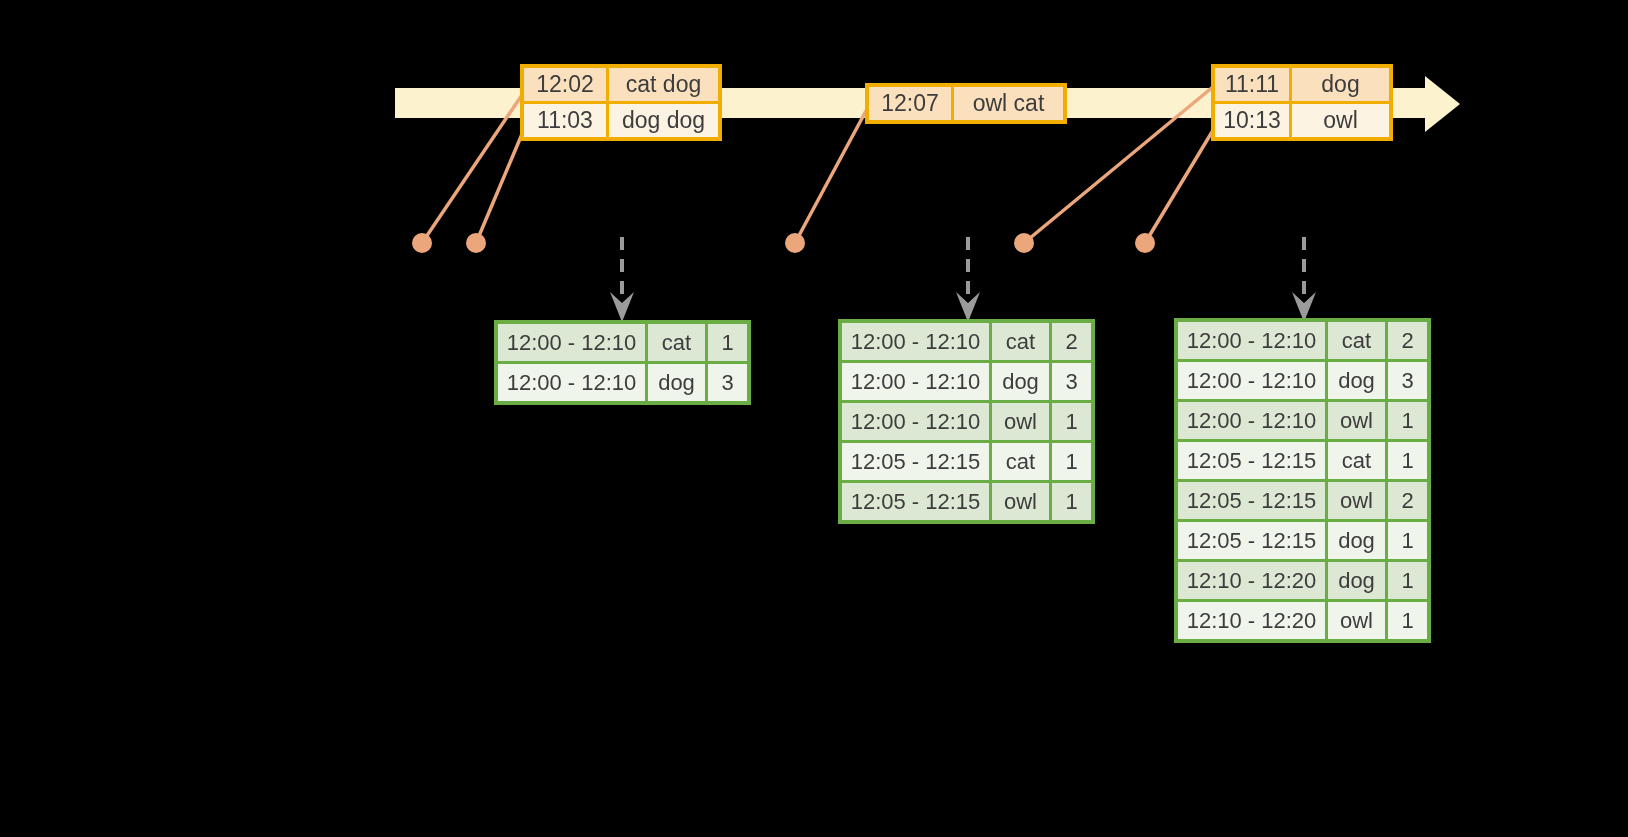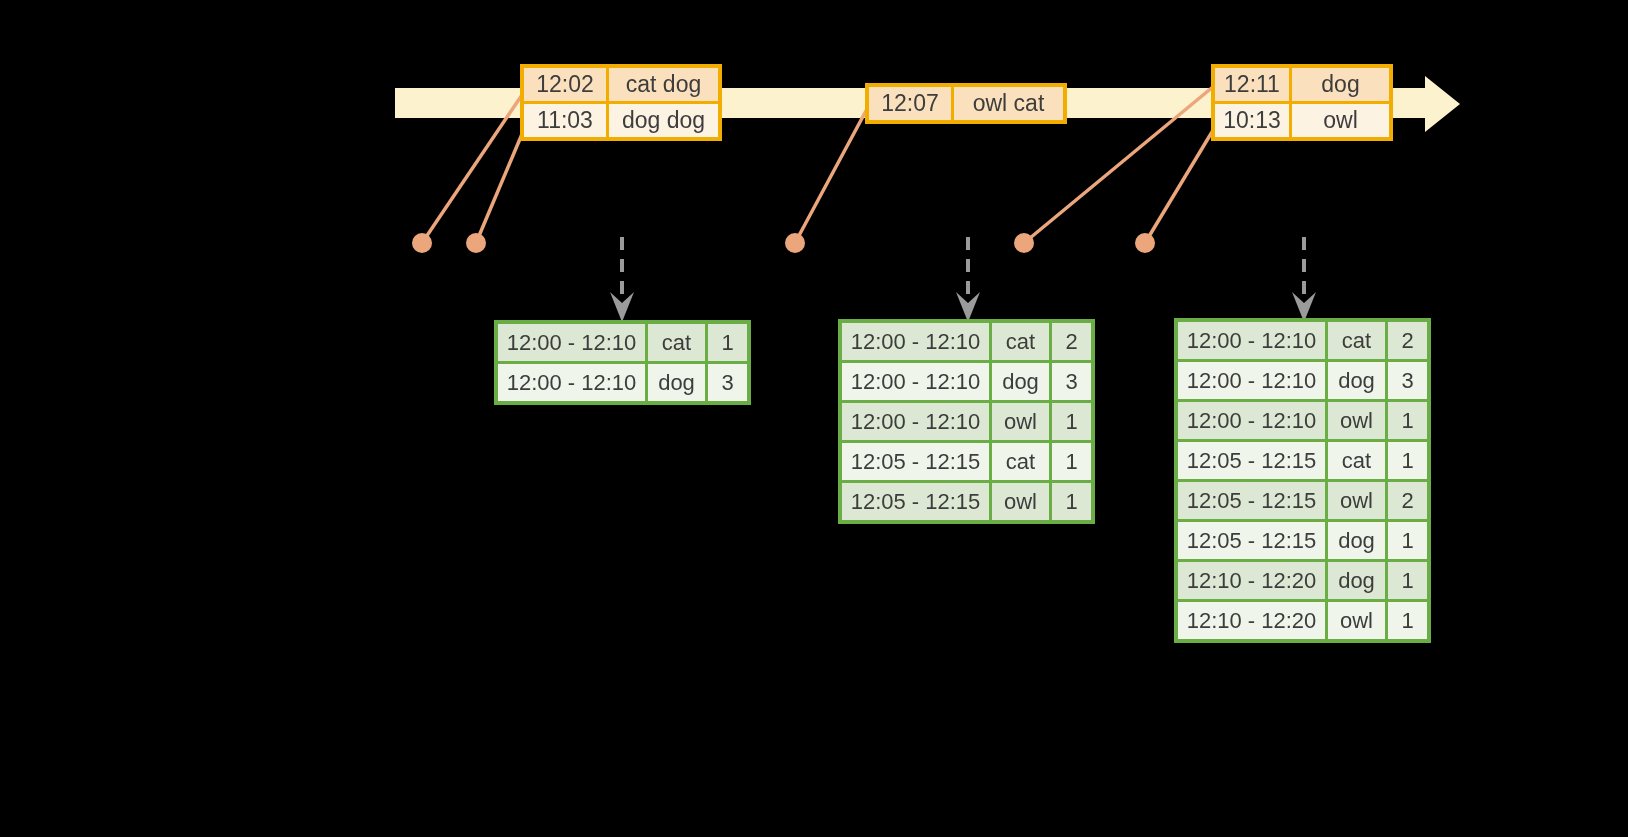--- a/index.html
+++ b/index.html
@@ -92,21 +92,21 @@
       </div>
     </div>
   <div id="event-batch-2" class="dtable event-table">
       <div class="trow">
         <div class="tcell col-time">12:07</div>
         <div class="tcell col-words">owl cat</div>
       </div>
     </div>
   <div id="event-batch-3" class="dtable event-table narrow">
       <div class="trow">
-        <div class="tcell col-time">12:11</div>
+        <div class="tcell col-time">11:11</div>
         <div class="tcell col-words">dog</div>
       </div>
       <div class="trow">
         <div class="tcell col-time">10:13</div>
         <div class="tcell col-words">owl</div>
       </div>
     </div>
 
   <div id="result-table-1" class="dtable result-table">
       <div class="trow">

